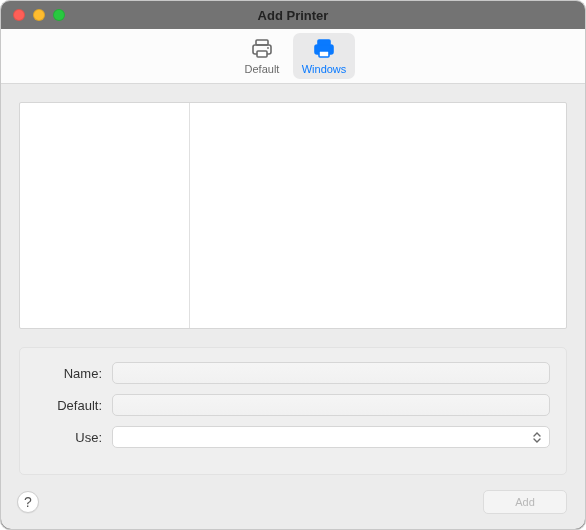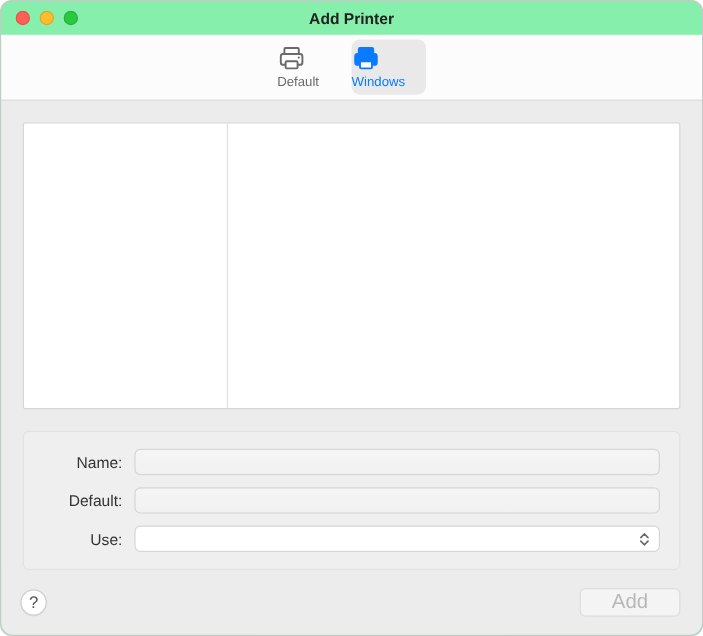--- a/index.html
+++ b/index.html
@@ -7,21 +7,21 @@
       font-family: -apple-system, BlinkMacSystemFont, "Helvetica Neue", sans-serif;
       font-size: 13px;
       background: #fff;
       width: 586px;
       height: 530px;
       overflow: hidden;
     }
     .window {
       width: 586px;
       height: 530px;
-      background: #86efac;
+      background: #737373;
       border: 1px solid #c8c8c8;
       border-radius: 10px;
       display: flex;
       flex-direction: column;
       box-shadow: 0 0 0 0.5px rgba(0,0,0,0.05);
     }
     .titlebar {
       height: 28px;
       display: flex;
       align-items: center;
@@ -55,21 +55,21 @@
       align-items: center;
       gap: 0;
       border-bottom: 1px solid #d9d9d9;
       background: #fcfcfc;
     }
     .tab {
       width: 62px;
       height: 46px;
       display: flex;
       flex-direction: column;
-      align-items: flex-start;
+      align-items: center;
       justify-content: center;
       gap: 2px;
       border-radius: 7px;
       color: #555;
       cursor: default;
     }
     .tab .icon-wrap { height: 24px; display: flex; align-items: center; justify-content: center; }
     .tab.selected {
       background: #e9e9ea;
       color: #0a7aff;
@@ -105,21 +105,21 @@
       border: 1px solid #e2e2e2;
       border-radius: 5px;
       padding: 14px 16px 14px 12px;
     }
     .form-row {
       display: flex;
       align-items: center;
       gap: 10px;
       margin-bottom: 10px;
     }
-    .form-row:last-child { margin-bottom: 0; }
+    .form-row:last-child { margin-bottom: 12px; }
     .form-label {
       width: 70px;
       text-align: right;
       color: #333;
       font-size: 13px;
     }
     .form-input {
       flex: 1;
       height: 22px;
       border: 1px solid #d6d6d6;
@@ -169,21 +169,21 @@
       box-shadow: 0 0.5px 1px rgba(0,0,0,0.08);
     }
     .add-btn {
       min-width: 84px;
       height: 24px;
       border: 1px solid #dcdcdc;
       border-radius: 5px;
       background: #f4f4f4;
       color: #b8b8b8;
       display: flex; align-items: center; justify-content: center;
-      font-size: 17px;
+      font-size: 11px;
     }
   </style>
 </head>
 <body>
 
 <div class="window">
 
   <div class="titlebar">
     <div class="traffic">
       <div class="tl close"></div>

